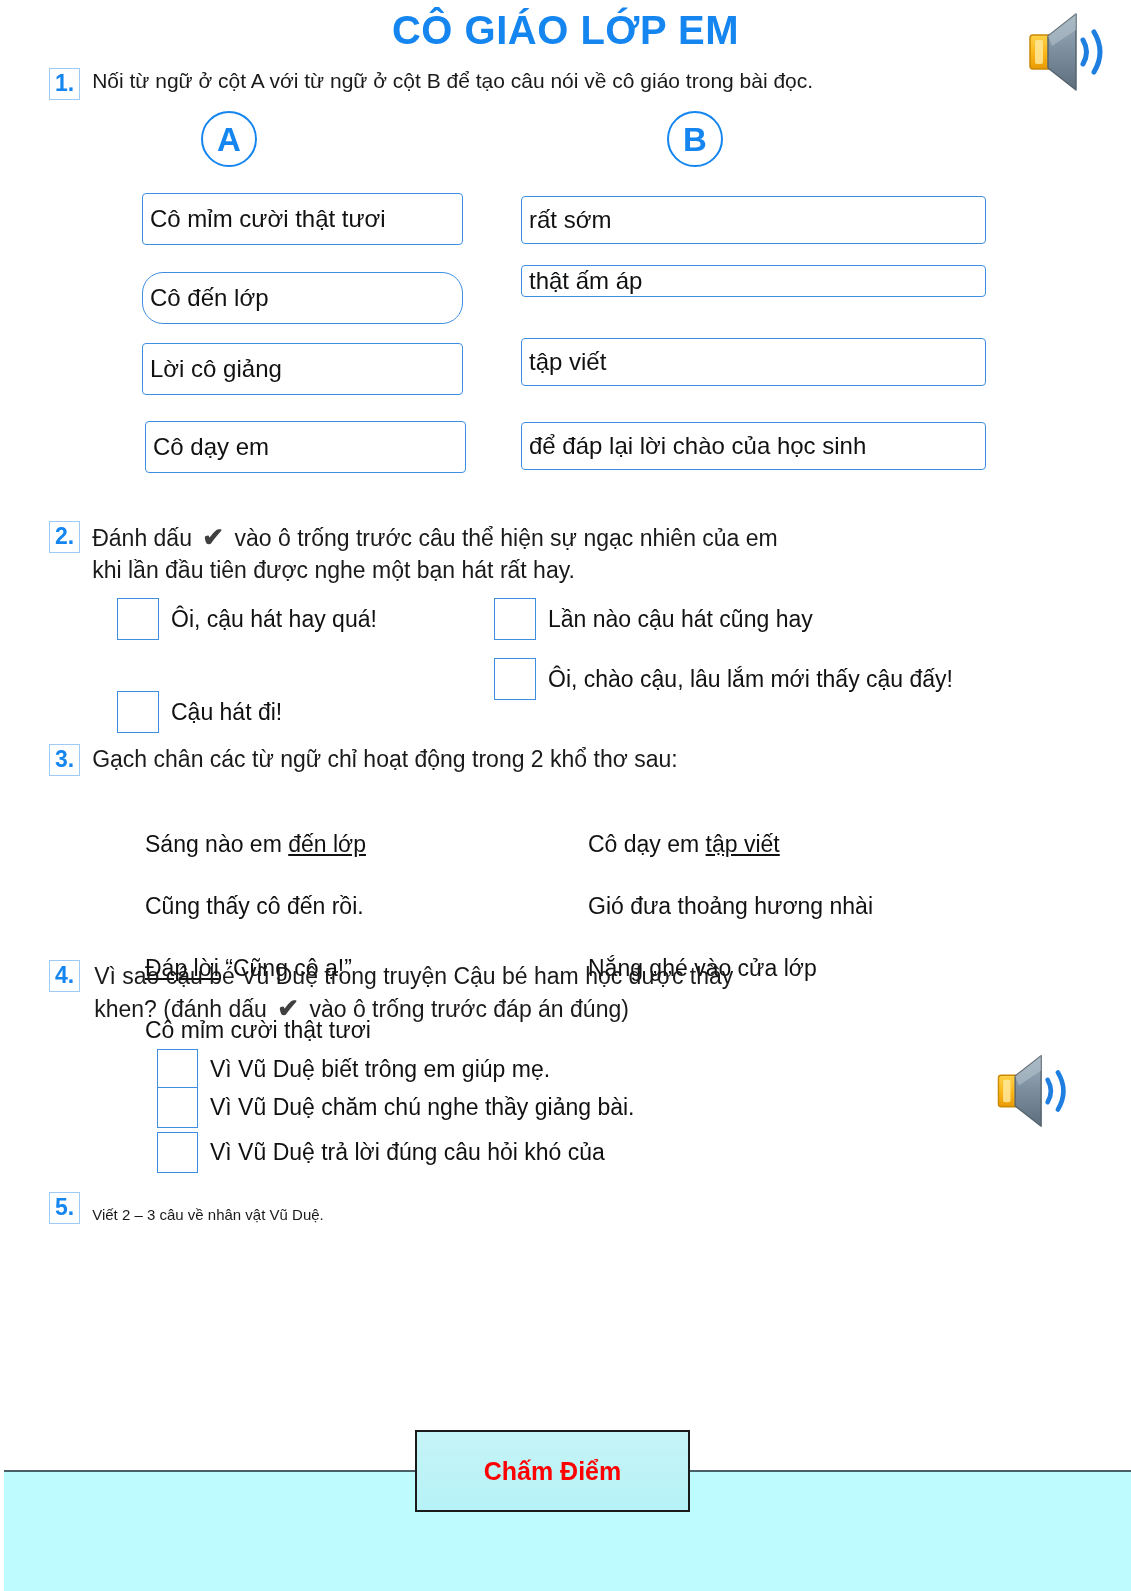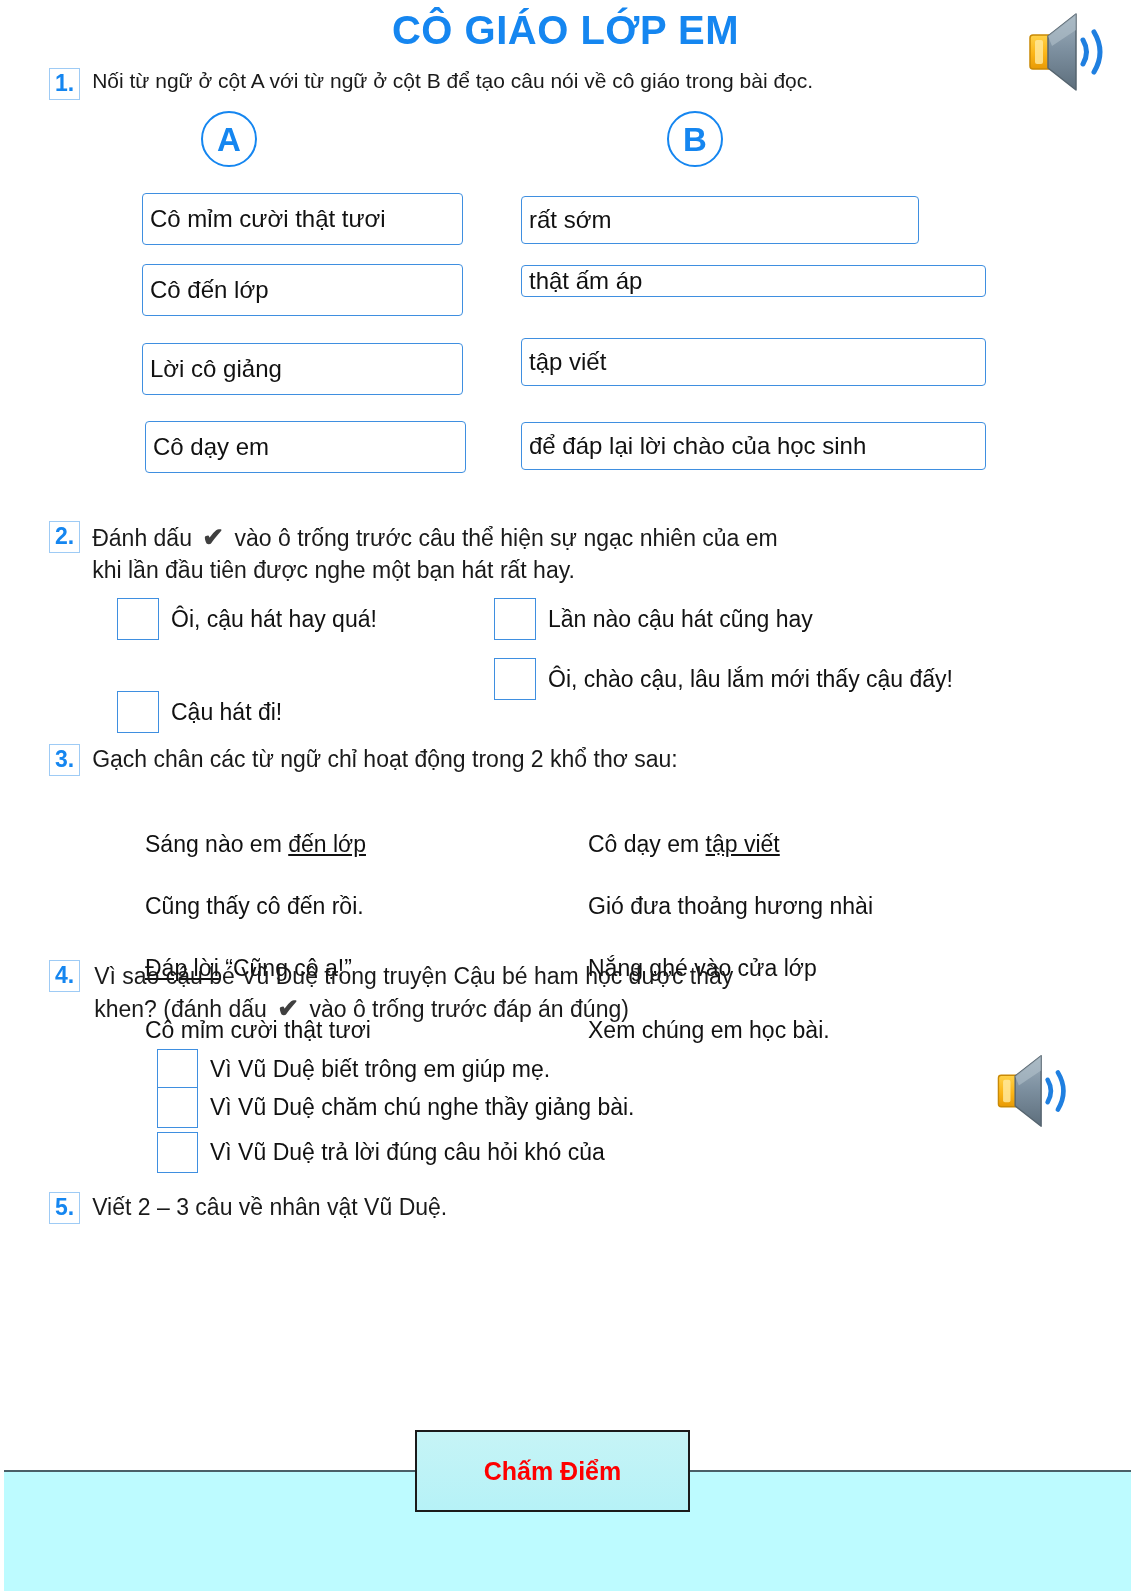--- a/index.html
+++ b/index.html
@@ -184,25 +184,25 @@
 
 <div class="qrow" style="left:49px; top:68px; width:980px;">
   <span class="qnum">1.</span>
   <span class="qtext" style="margin-left:12px; font-size:21px; line-height:26px;">Nối từ ngữ ở cột A với từ ngữ ở cột B để tạo câu nói về cô giáo trong bài đọc.</span>
 </div>
 
 <div class="col-circle" style="left:201px; top:111px;">A</div>
 <div class="col-circle" style="left:667px; top:111px;">B</div>
 
 <div class="mbox" style="left:142px; top:193px; width:321px; height:52px;">Cô mỉm cười thật tươi</div>
-<div class="mbox" style="left:142px; top:264px; width:321px; height:52px;">Cô đến lớp</div>
+<div class="mbox" style="left:142px; top:272px; width:321px; height:52px;border-radius:21px;">Cô đến lớp</div>
 <div class="mbox" style="left:142px; top:343px; width:321px; height:52px;">Lời cô giảng</div>
 <div class="mbox" style="left:145px; top:421px; width:321px; height:52px;">Cô dạy em</div>
 
-<div class="mbox" style="left:521px; top:196px; width:398px; height:48px;">rất sớm</div>
+<div class="mbox" style="left:521px; top:196px; width:465px; height:48px;">rất sớm</div>
 <div class="mbox" style="left:521px; top:265px; width:465px; height:32px;">thật ấm áp</div>
 <div class="mbox" style="left:521px; top:338px; width:465px; height:48px;">tập viết</div>
 <div class="mbox" style="left:521px; top:422px; width:465px; height:48px;">để đáp lại lời chào của học sinh</div>
 
 <div class="qrow" style="left:49px; top:521px; width:1000px;">
   <span class="qnum">2.</span>
   <span class="qtext" style="margin-left:12px; font-size:23px; line-height:32px;">
     <span>Đánh dấu</span>
     <span class="tick">✔</span>
     <span>vào ô trống trước câu thể hiện sự ngạc nhiên của em</span><br>
@@ -236,21 +236,20 @@
   <div><span>Sáng nào em </span><u>đến lớp</u><span></span></div>
   <div><span>Cũng thấy cô đến rồi.</span><u></u><span></span></div>
   <div><span></span><u>Đáp lời</u><span> “Cũng cô ạ!”</span></div>
   <div><span>Cô mỉm cười thật tươi</span><u></u><span></span></div>
 </div>
 
 <div class="poem" style="left:588px; top:798px; width:420px;">
   <div><span>Cô dạy em </span><u>tập viết</u><span></span></div>
   <div><span>Gió đưa thoảng hương nhài</span><u></u><span></span></div>
   <div><span>Nắng ghé vào cửa lớp</span><u></u><span></span></div>
-  <div><span>Xem chúng em học bài.</span><u></u><span></span></div>
 </div>
 
 <div class="qrow" style="left:49px; top:960px; width:960px;">
   <span class="qnum">4.</span>
   <span class="qtext" style="margin-left:14px; font-size:23px; line-height:32px;">
     <span>Vì sao cậu bé Vũ Duệ trong truyện Cậu bé ham học được thầy</span><br>
     <span>khen? (đánh dấu</span>
     <span class="tick">✔</span>
     <span>vào ô trống trước đáp án đúng)</span>
   </span>
@@ -275,17 +274,17 @@
     <rect x="27" y="34" width="8" height="24" rx="2" fill="#ffe89a" opacity="0.85"></rect>
     <path d="M40 30 L68 8 L68 84 L40 62 Z" fill="url(#coneGrad)" stroke="#55646f" stroke-width="1.5" stroke-linejoin="round"></path>
     <path d="M40 30 L68 8 L68 24 L44 40 Z" fill="#b6c4ce" opacity="0.55"></path>
     <path d="M75 34 Q82 46 75 58" fill="none" stroke="#1f7fe0" stroke-width="5" stroke-linecap="round"></path>
     <path d="M86 26 Q98 46 86 66" fill="none" stroke="#1f7fe0" stroke-width="5" stroke-linecap="round"></path>
   </svg>
 </div>
 
 <div class="qrow" style="left:49px; top:1192px; width:900px;">
   <span class="qnum">5.</span>
-  <span class="qtext" style="margin-left:12px; font-size:23px; line-height:30px;">Viết 2 – 3 câu về nhân vật Vũ Duệ.</span>
+  <span class="qtext" style="margin-left:12px; font-size:15px; line-height:30px;margin-top:8px;">Viết 2 – 3 câu về nhân vật Vũ Duệ.</span>
 </div>
 
 <div class="bottom-strip"></div>
 <div class="grade-btn">Chấm Điểm</div>
 
 </body></html>

